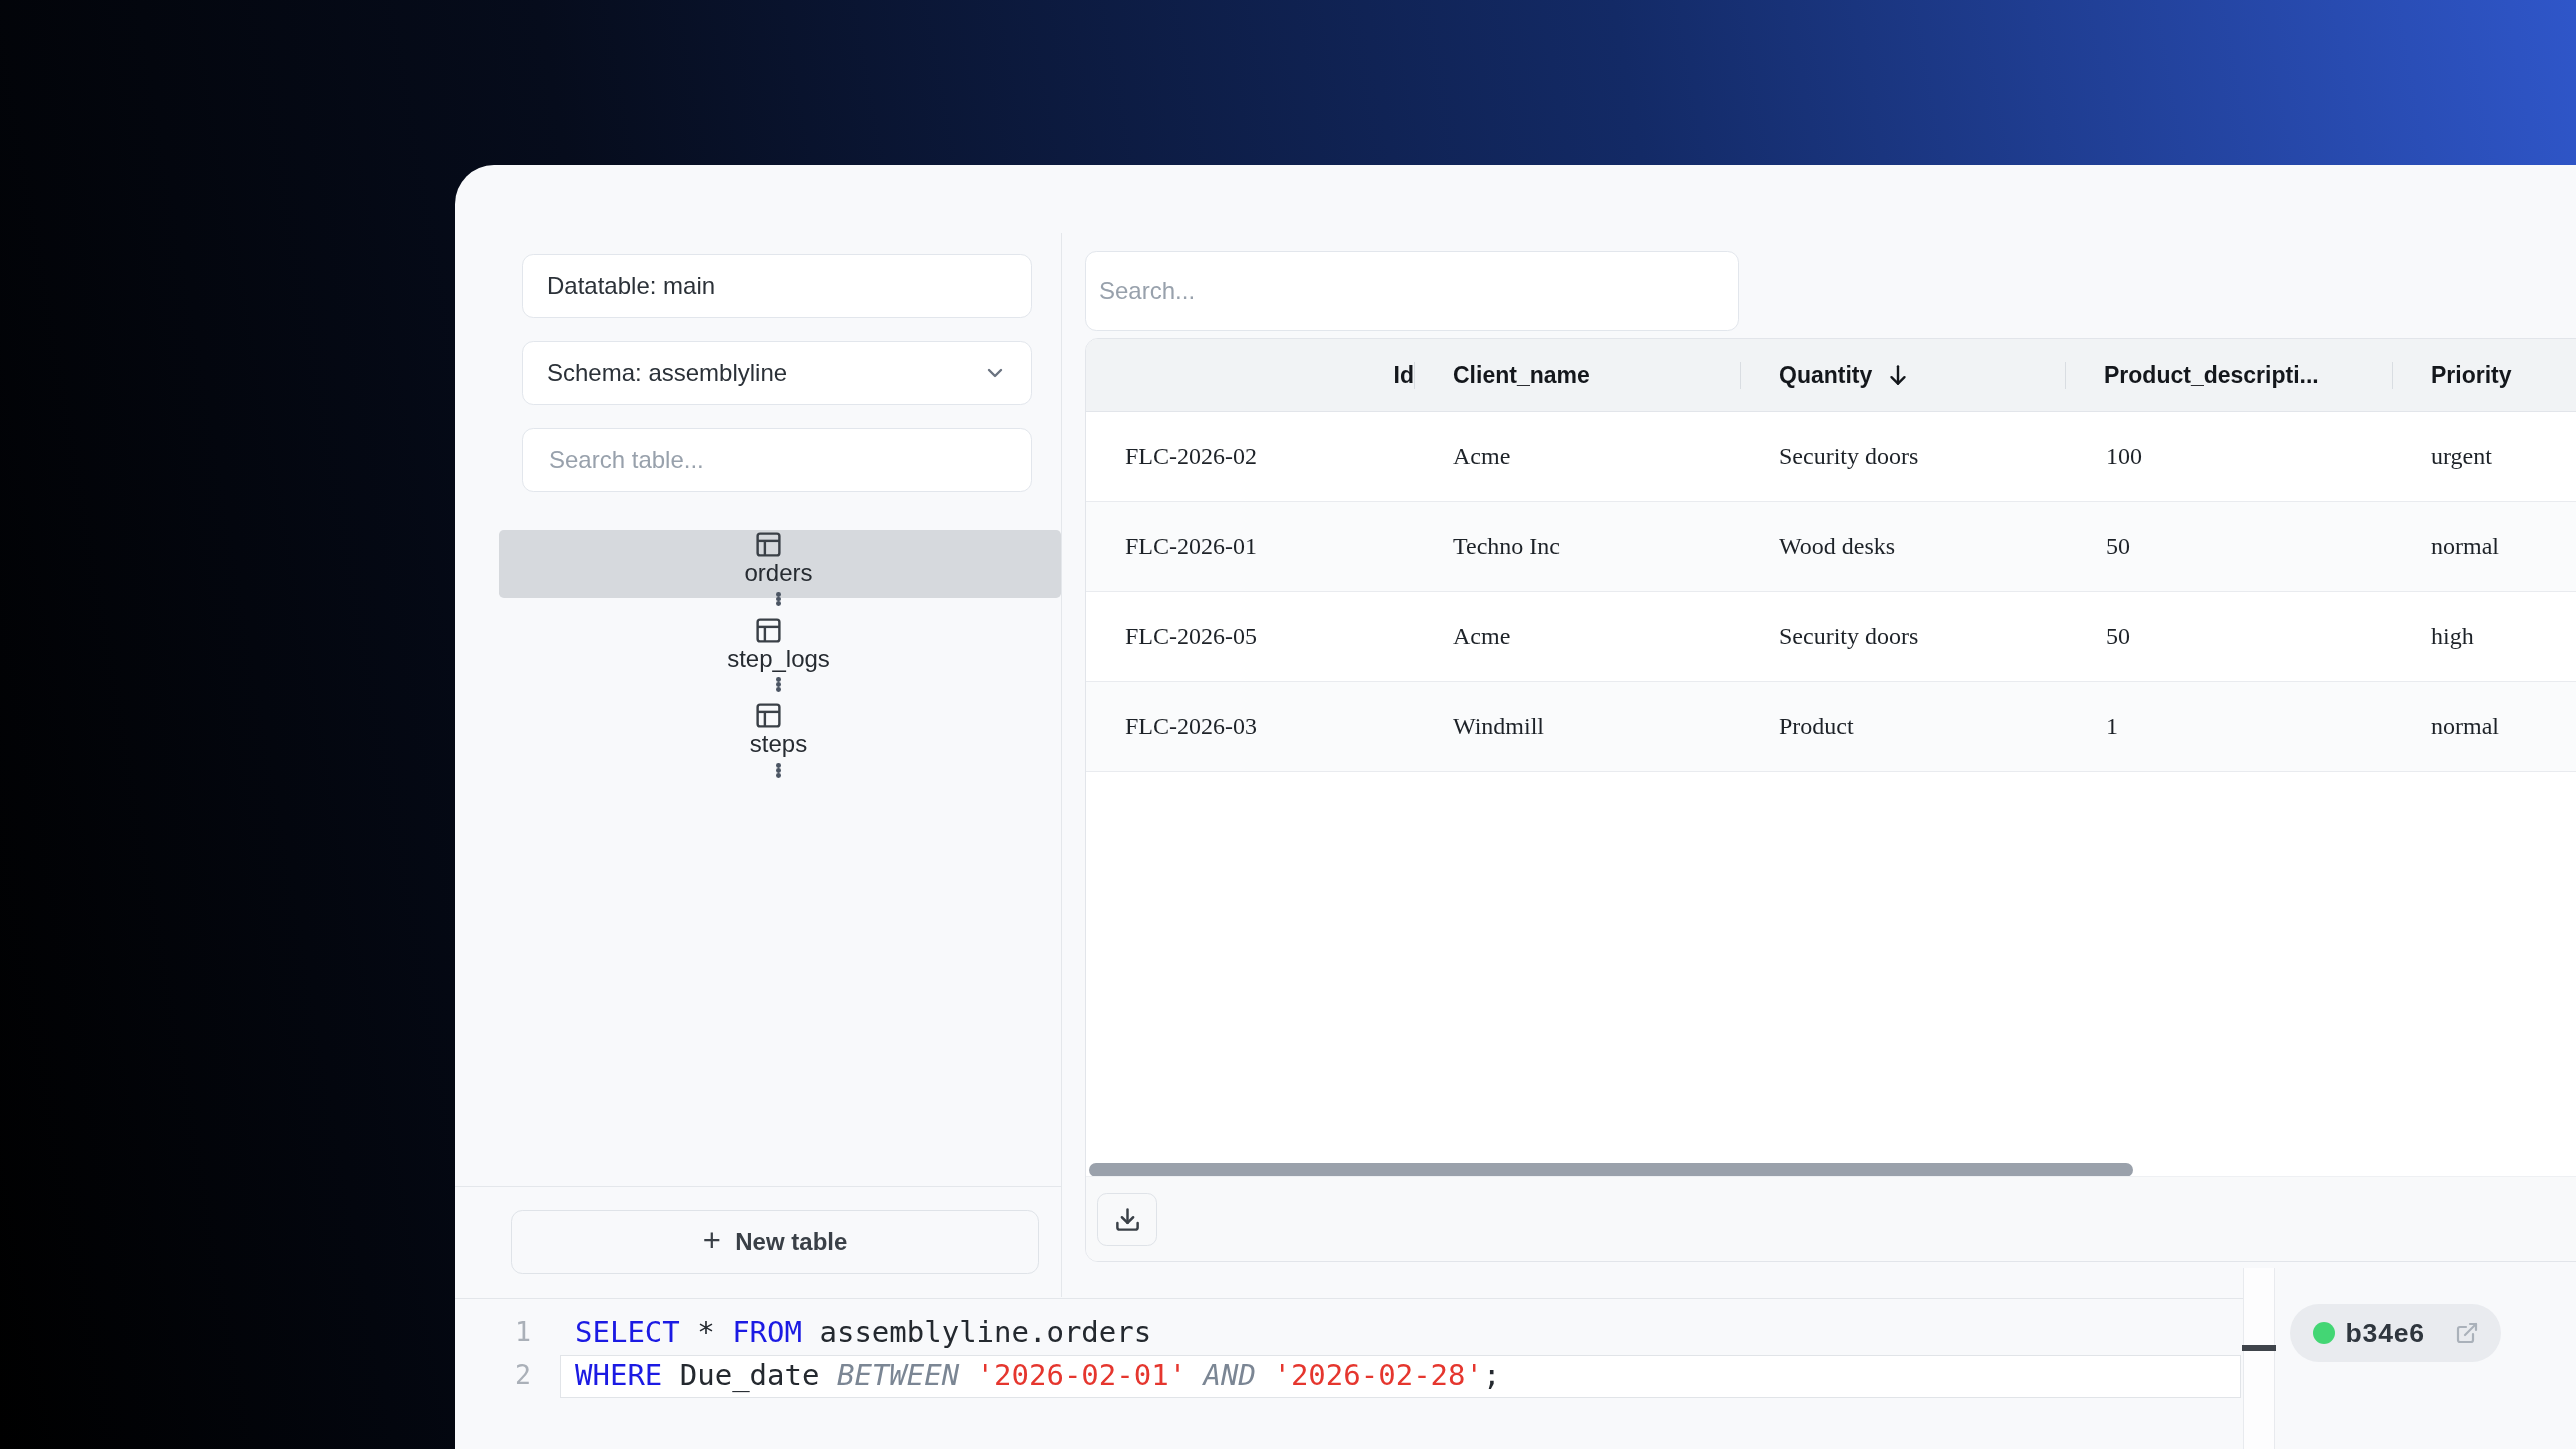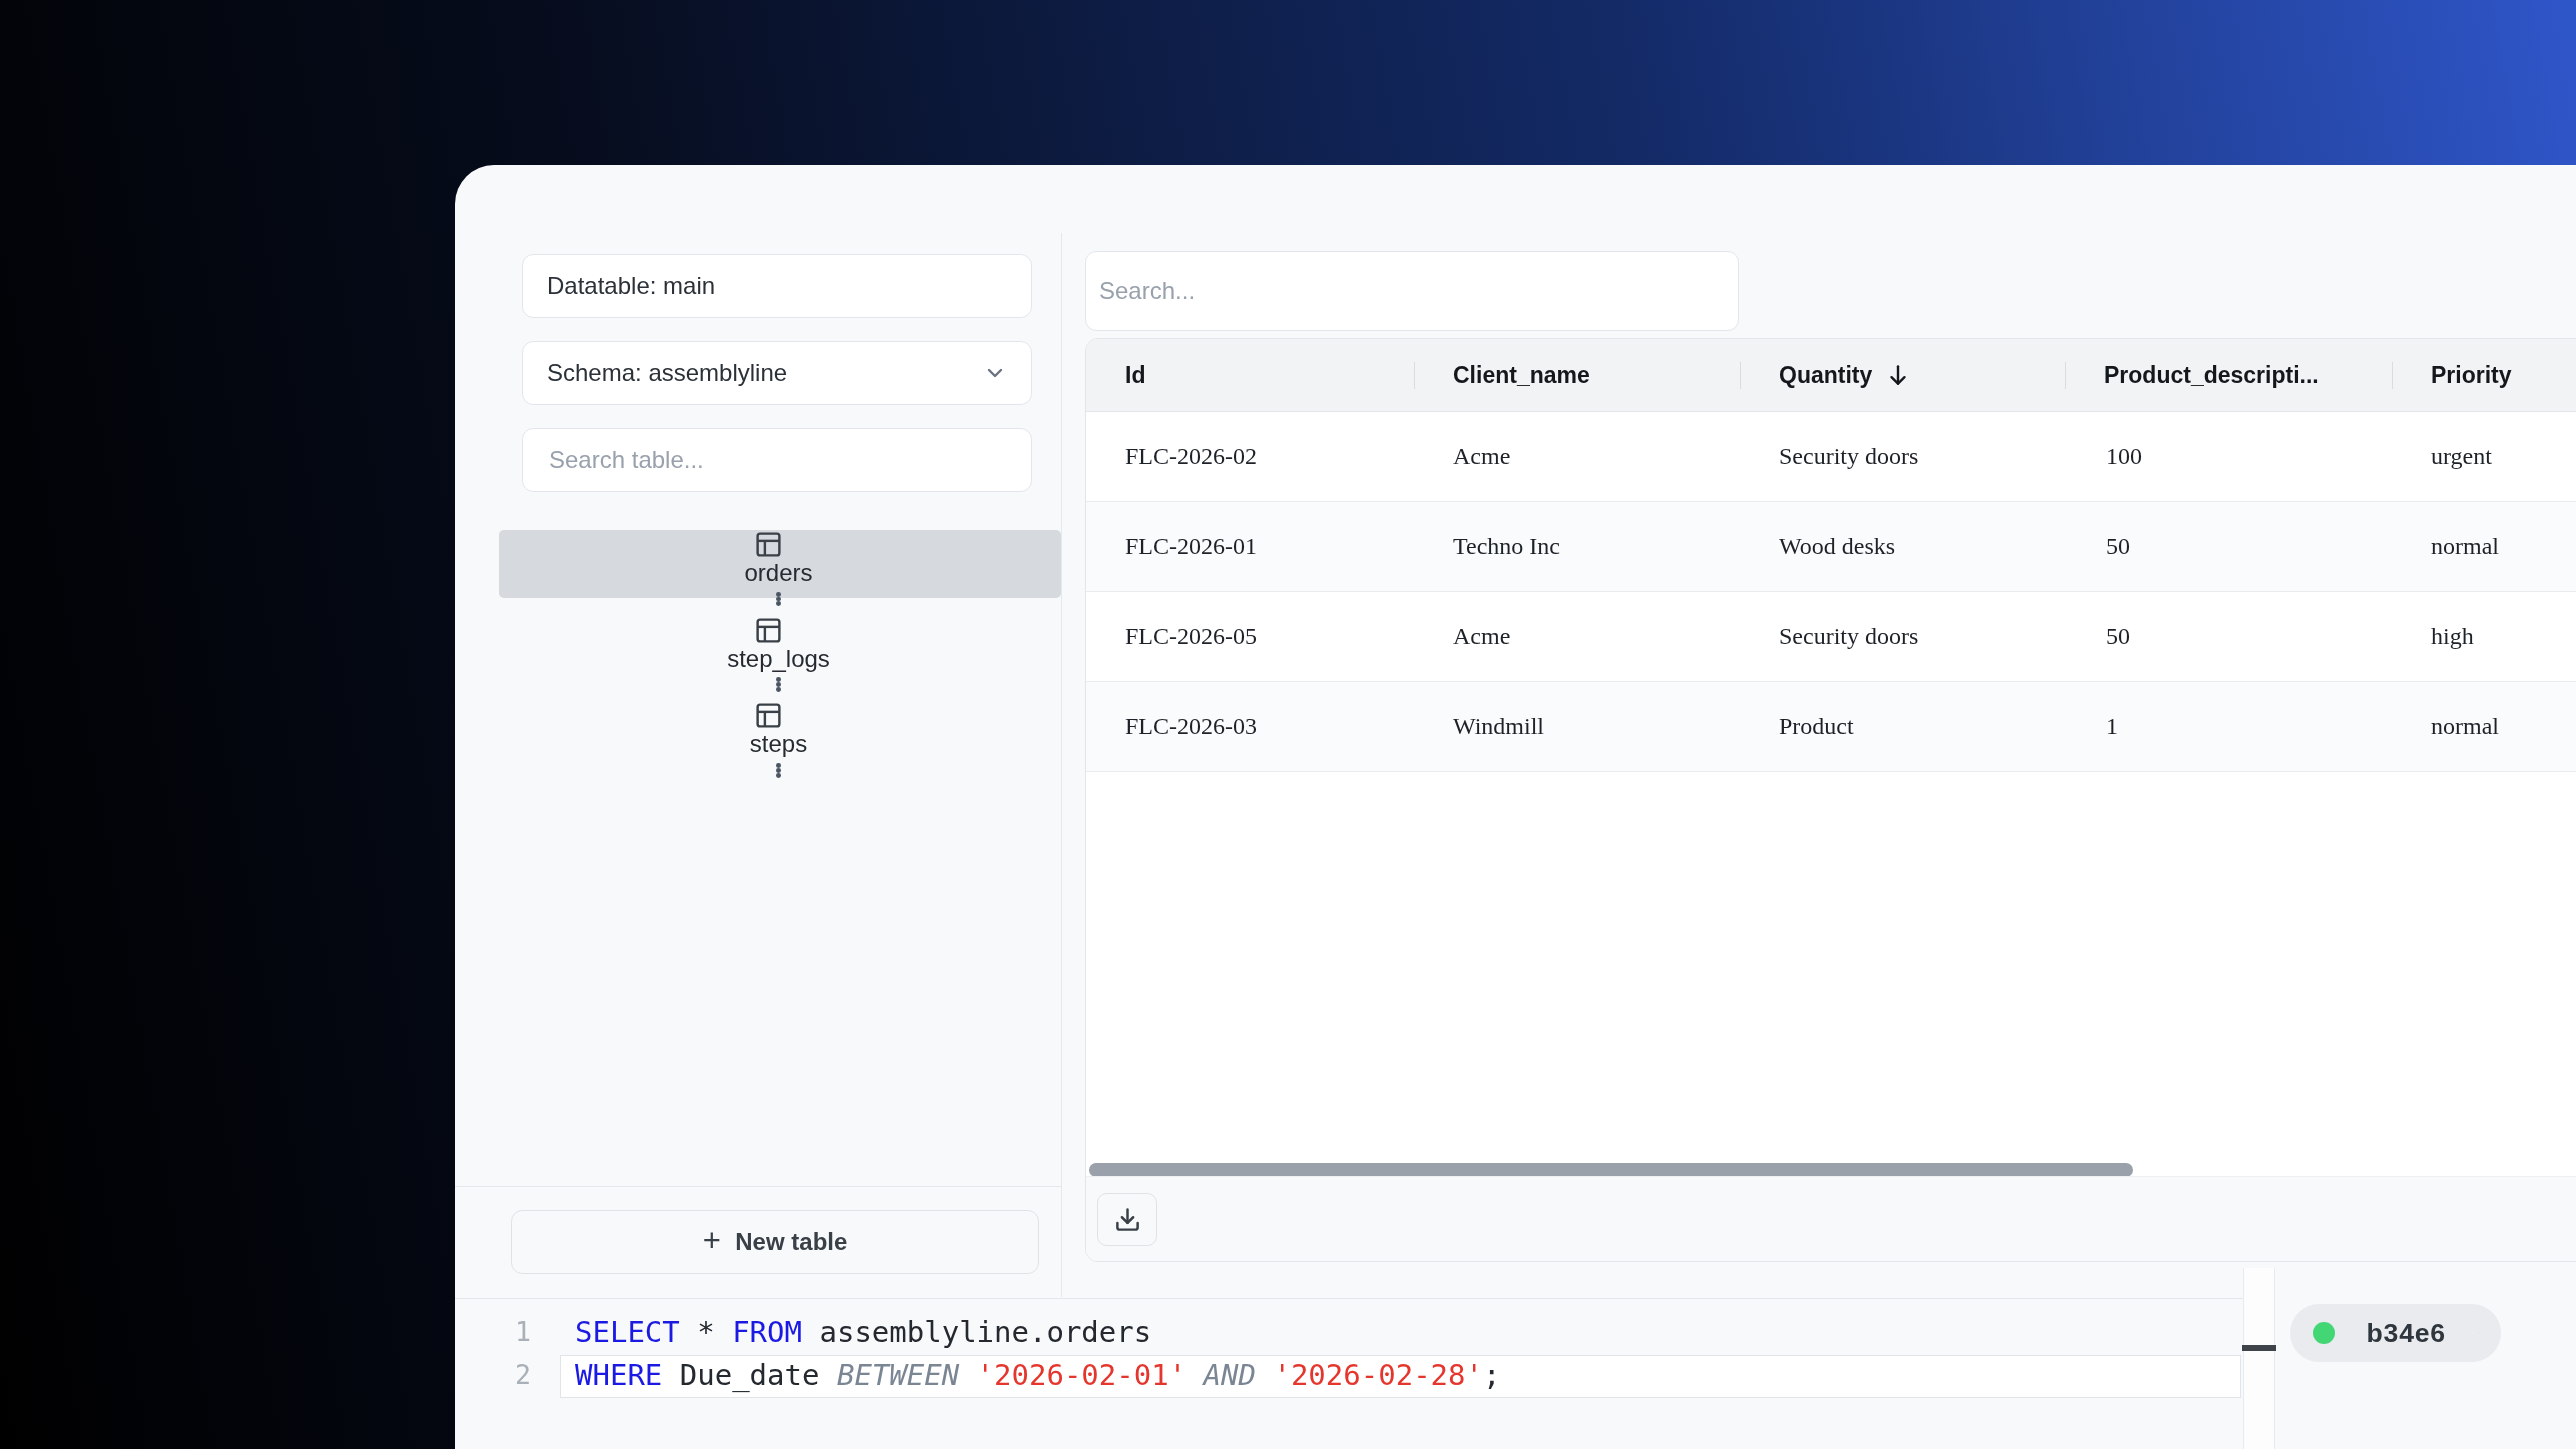--- a/index.html
+++ b/index.html
@@ -55,21 +55,21 @@
   .sqlwrap{position:absolute;left:0;top:1133px;width:1788px;bottom:0;border-top:0.8px solid #e3e6ea;padding-top:11.3px;box-sizing:border-box;
            font-family:"DejaVu Sans Mono",monospace;cursor:text;}
   .curline{position:absolute;left:105px;top:56px;width:1681px;height:43px;background:#fff;border:0.8px solid #e1e4e8;box-sizing:border-box;}
   .sqlline{position:relative;height:43px;display:flex;align-items:center;}
   .lnum{width:76px;text-align:right;font-size:26.6px;color:#aab0b8;flex:none;}
   .code{margin-left:44px;font-size:29px;white-space:pre;color:var(--syn-plain);}
   .code .kw{color:var(--syn-kw);} .code .op{color:var(--syn-op);font-style:italic;} .code .str{color:var(--syn-str);} .code .pl{color:var(--syn-plain);}
   .lane{position:absolute;left:1788px;top:1103px;width:30px;bottom:0;background:#fdfdfe;border-left:0.8px solid #e8eaee;border-right:0.8px solid #e8eaee;box-sizing:content-box;}
   .lane .dash{position:absolute;left:-1.6px;right:-1.6px;top:77px;height:6.4px;background:#3f444b;}
   .pill{position:absolute;left:1835px;top:1139px;width:211px;height:58px;border-radius:29px;background:#e9ebef;
-        display:flex;align-items:center;padding:0 22.5px;box-sizing:border-box;gap:32px;cursor:pointer;}
+        display:flex;align-items:center;padding:0 22.5px;box-sizing:border-box;gap:11px;cursor:pointer;}
   .pill .dot{width:22px;height:22px;border-radius:50%;background:var(--dot-green);flex:none;}
   .pill .ptext{font-size:26.6px;font-weight:700;color:#2f363e;letter-spacing:0.8px;flex:1;}
   .pill svg{width:24px;height:24px;stroke:#aab1ba;stroke-width:2.2;fill:none;stroke-linecap:round;stroke-linejoin:round;}
 </style>
 </head>
 <body>
 
 <div class="panel">
 
   <div class="v-divider"></div>
@@ -135,21 +135,21 @@
 
   <button class="newtable">
     <span class="plus">+</span>
     <span>New table</span>
   </button>
 
   <input class="gsearch" placeholder="Search..." style="">
 
   <div class="card">
     <div class="ghead" id="grid-header">
-        <div class="hcell" style="width: 328px; flex: 0 0 auto;">
+        <div class="hcell" style="width: 328px; flex: 0 0 auto; justify-content: flex-end;">
           <span>Id</span>
         </div>
         <div class="hcell" style="width: 326px; flex: 0 0 auto;">
           <span class="sep"></span>
           <span>Client_name</span>
         </div>
         <div class="hcell" style="width: 325px; flex: 0 0 auto;">
           <span class="sep"></span>
           <span>Quantity</span>
           <svg class="sort" viewBox="0 0 24 24">

